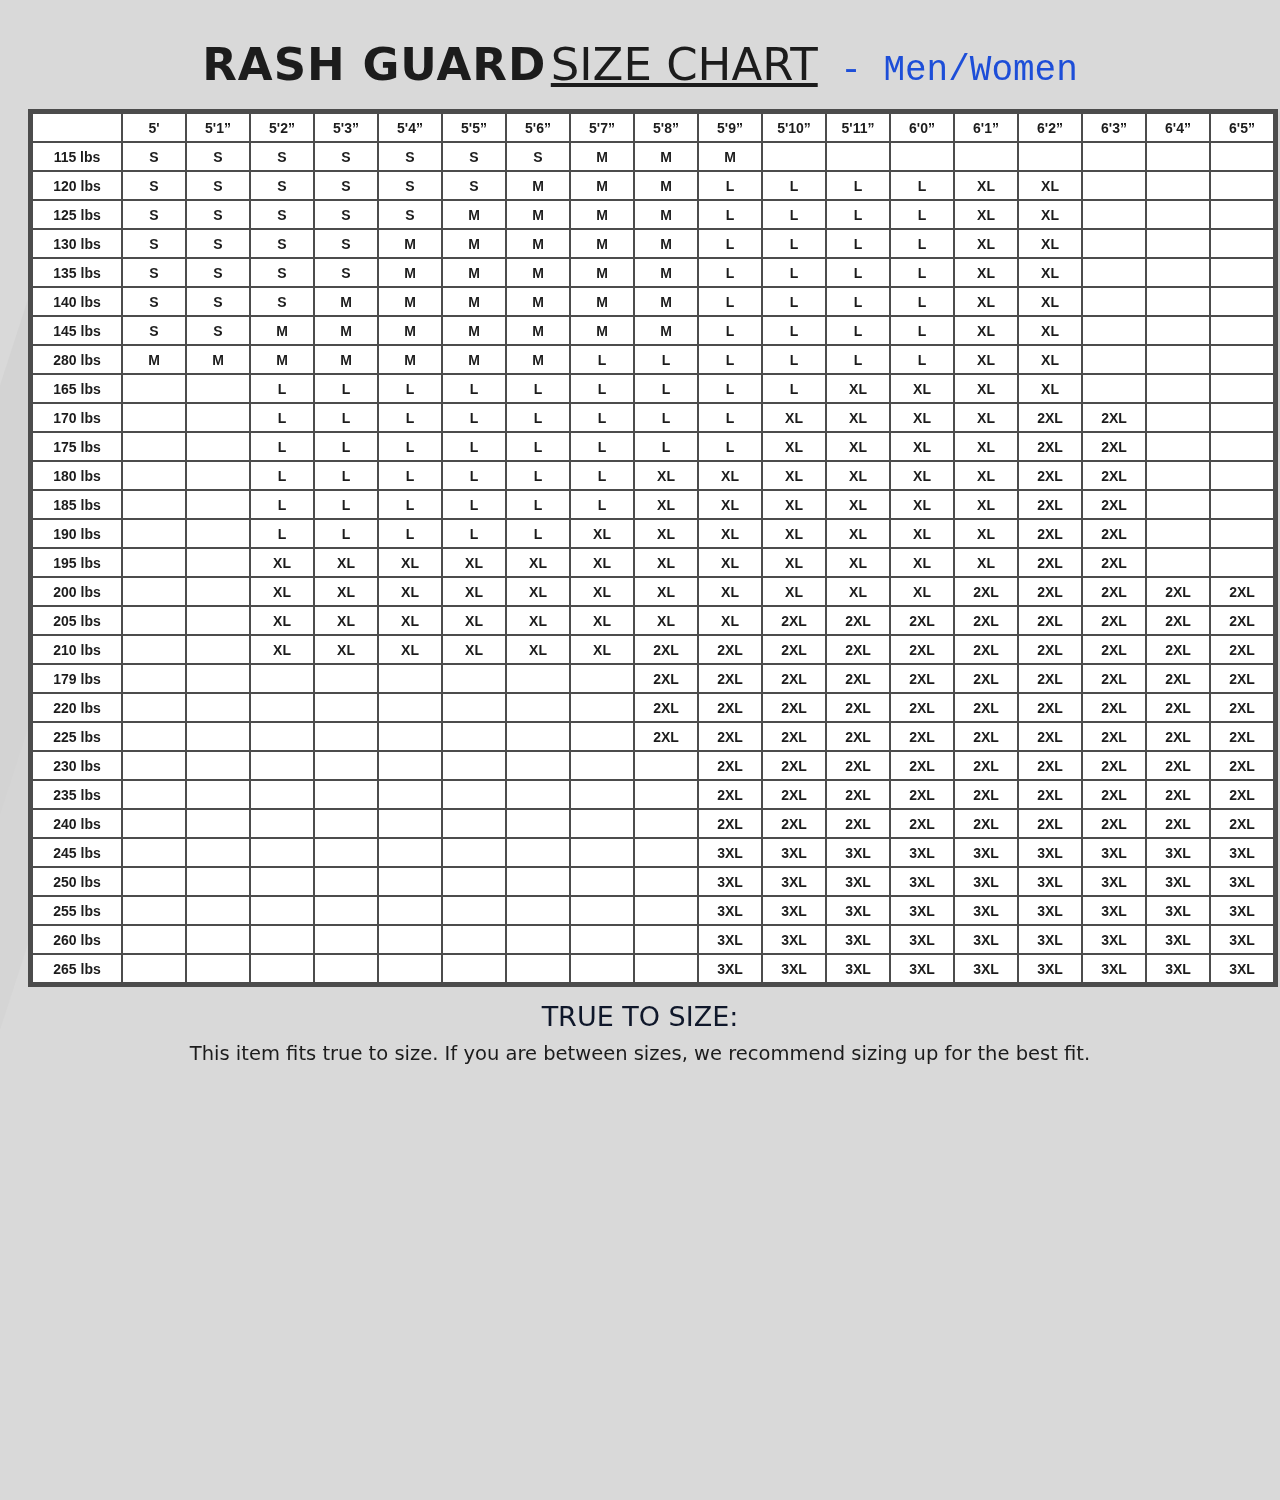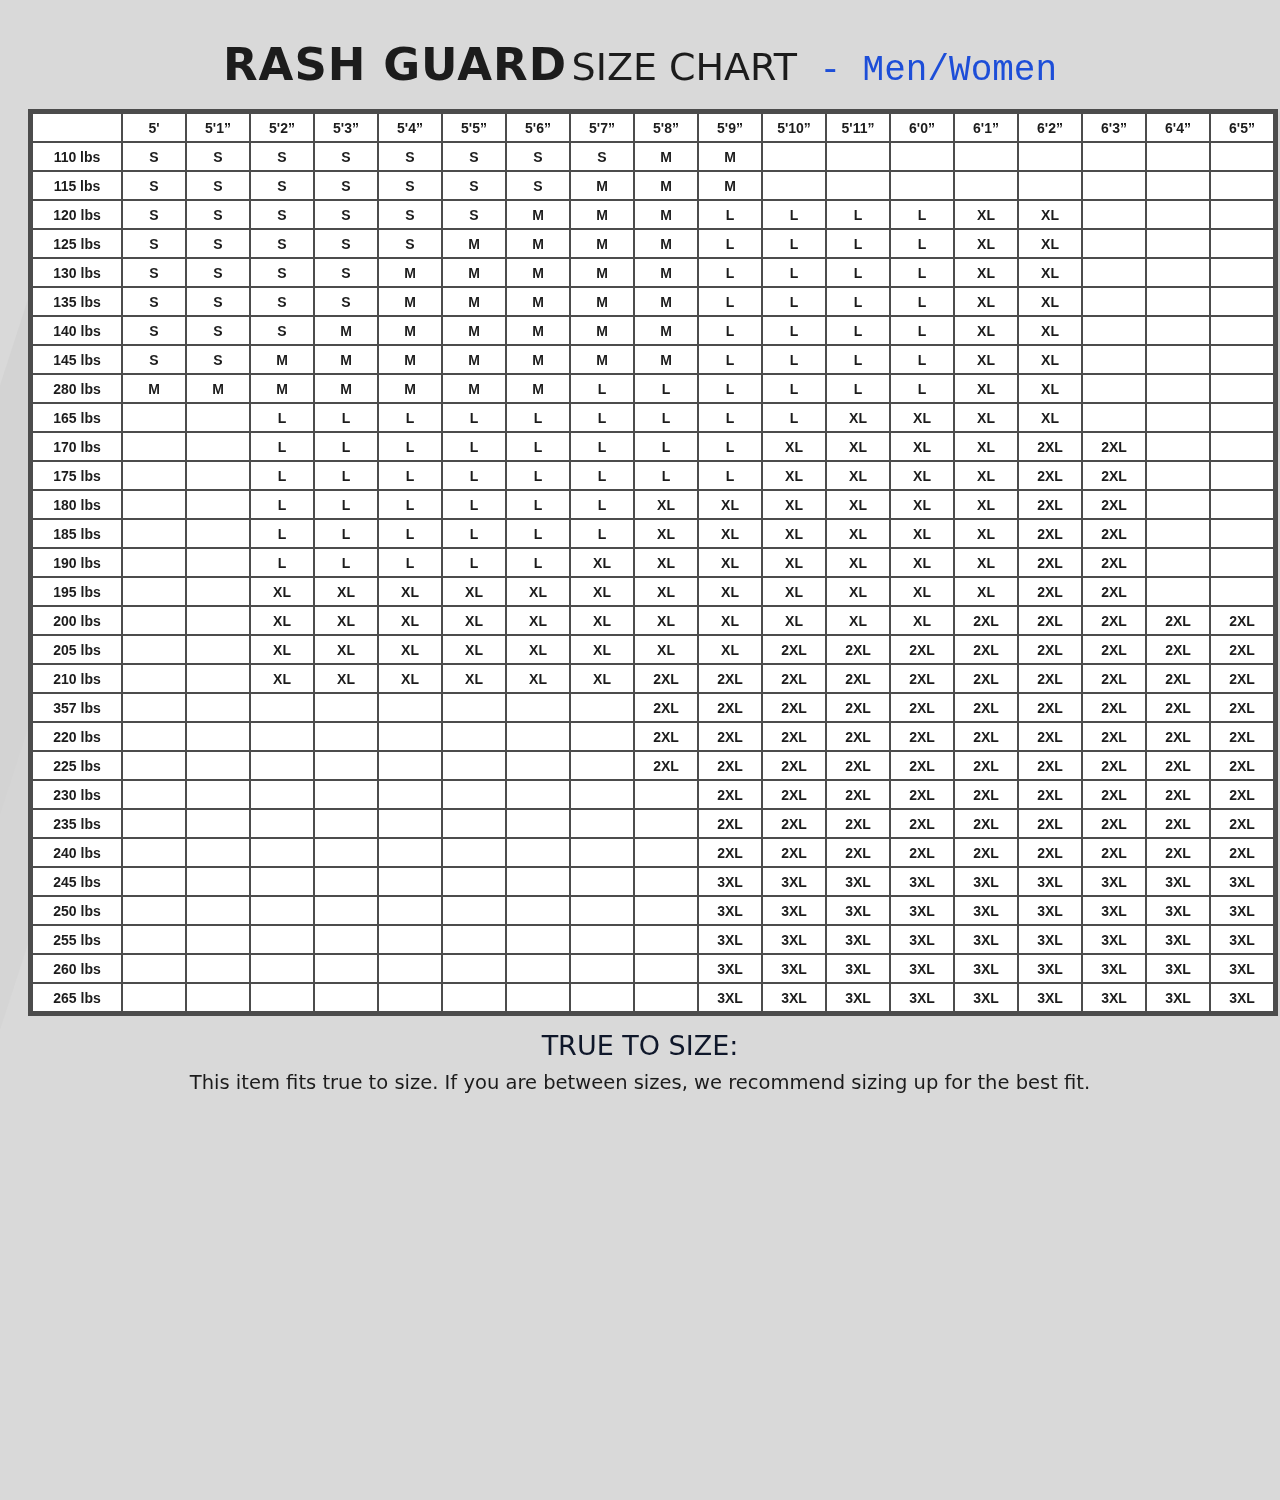--- a/index.html
+++ b/index.html
@@ -42,23 +42,24 @@
   }
   .title .t1 {
     font-family: "DejaVu Sans", sans-serif;
     font-weight: bold;
     font-size: 45px;
     letter-spacing: 1px;
     color: #1c1c1c;
   }
   .title .t2 {
     font-family: "DejaVu Sans", sans-serif;
-    font-size: 38px;
+    font-size: 45px;
     letter-spacing: 0px;
     color: #1c1c1c;
+    text-decoration: underline;
   }
   .title .t3 {
     font-family: Liberation Mono, monospace;
     font-size: 36px;
     color: #1d4ed8;
     padding-left: 18px;
     margin-top: 20px;
   }
   table.size-chart {
     border-collapse: separate;
@@ -173,41 +174,20 @@
           <th class="hdr">6'0”</th>
           <th class="hdr">6'1”</th>
           <th class="hdr">6'2”</th>
           <th class="hdr">6'3”</th>
           <th class="hdr">6'4”</th>
           <th class="hdr">6'5”</th>
         </tr>
     </thead>
     <tbody>
         <tr>
-          <th class="rowhdr">110 lbs</th>
-          <td class="cell s-S">S</td>
-          <td class="cell s-S">S</td>
-          <td class="cell s-S">S</td>
-          <td class="cell s-S">S</td>
-          <td class="cell s-S">S</td>
-          <td class="cell s-S">S</td>
-          <td class="cell s-S">S</td>
-          <td class="cell s-S">S</td>
-          <td class="cell s-M">M</td>
-          <td class="cell s-M">M</td>
-          <td class="cell s-"></td>
-          <td class="cell s-"></td>
-          <td class="cell s-"></td>
-          <td class="cell s-"></td>
-          <td class="cell s-"></td>
-          <td class="cell s-"></td>
-          <td class="cell s-"></td>
-          <td class="cell s-"></td>
-        </tr>
-        <tr>
           <th class="rowhdr">115 lbs</th>
           <td class="cell s-S">S</td>
           <td class="cell s-S">S</td>
           <td class="cell s-S">S</td>
           <td class="cell s-S">S</td>
           <td class="cell s-S">S</td>
           <td class="cell s-S">S</td>
           <td class="cell s-S">S</td>
           <td class="cell s-M">M</td>
           <td class="cell s-M">M</td>
@@ -572,21 +552,21 @@
           <td class="cell s-2XL">2XL</td>
           <td class="cell s-2XL">2XL</td>
           <td class="cell s-2XL">2XL</td>
           <td class="cell s-2XL">2XL</td>
           <td class="cell s-2XL">2XL</td>
           <td class="cell s-2XL">2XL</td>
           <td class="cell s-2XL">2XL</td>
           <td class="cell s-2XL">2XL</td>
         </tr>
         <tr>
-          <th class="rowhdr">357 lbs</th>
+          <th class="rowhdr">179 lbs</th>
           <td class="cell s-"></td>
           <td class="cell s-"></td>
           <td class="cell s-"></td>
           <td class="cell s-"></td>
           <td class="cell s-"></td>
           <td class="cell s-"></td>
           <td class="cell s-"></td>
           <td class="cell s-"></td>
           <td class="cell s-2XL">2XL</td>
           <td class="cell s-2XL">2XL</td>

